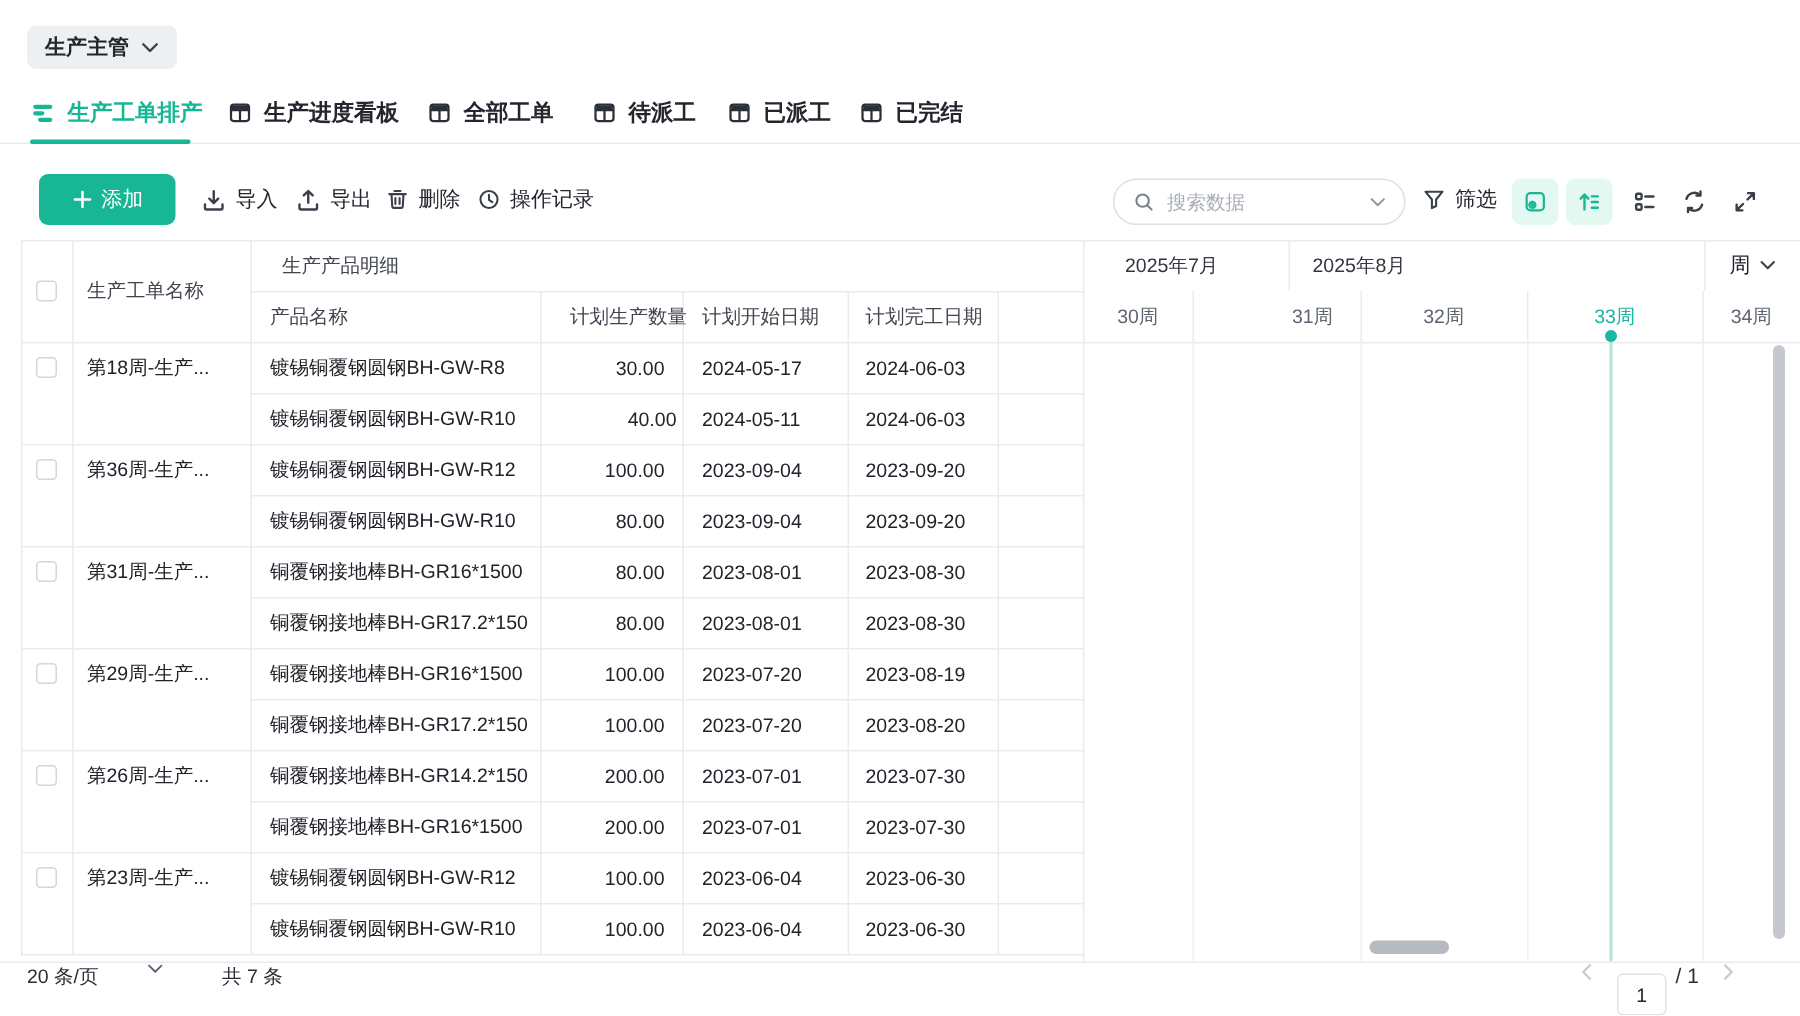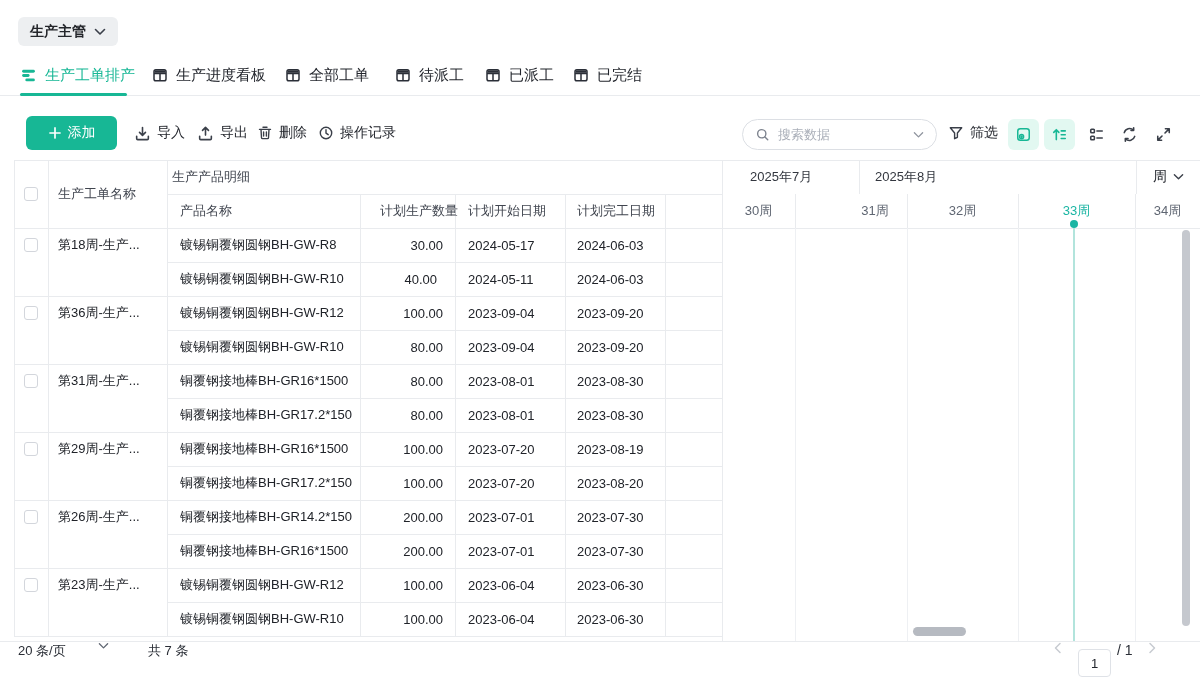--- a/index.html
+++ b/index.html
@@ -17,21 +17,21 @@
   
   .role-chip {
     position:absolute; left:18px; top:17px; height:29px; padding:0 12px;
     background:#edeff1; border-radius:6px; display:flex; align-items:center; gap:8px;
     font-size:14px; font-weight:bold; color:#24262b; cursor:pointer;
   }
 
   
   .tabbar { position:absolute; left:0; top:54px; width:1200px; height:42px; border-bottom:1px solid #e9ebee; }
   .tab { position:absolute; top:0; height:42px; display:flex; align-items:center; gap:8px;
-         font-size:15px; font-weight:normal; color:#23262d; cursor:pointer; }
+         font-size:15px; font-weight:bold; color:#23262d; cursor:pointer; }
   .tab.active { color:#17b795; }
   .tab-underline { position:absolute; left:20px; top:39px; width:107px; height:3px; background:#17b795; border-radius:2px; }
 
   
   .btn-add {
     position:absolute; left:26px; top:116px; width:91px; height:34px;
     background:#17b795; color:#fff; border:none; border-radius:6px;
     font-size:14px; display:flex; align-items:center; justify-content:center; gap:6px; cursor:pointer;
     font-family:inherit;
   }
@@ -279,36 +279,36 @@
   <div class="vline" style="left:48px; top:160px; height:476px;"></div>
   <div class="vline" style="left:167px; top:160px; height:476px;"></div>
   <div class="vline" style="left:360px; top:194px; height:442px;"></div>
   <div class="vline" style="left:455px; top:194px; height:442px;"></div>
   <div class="vline" style="left:565px; top:194px; height:442px;"></div>
   <div class="vline" style="left:665px; top:194px; height:442px;"></div>
   <div class="vline" style="left:722px; top:160px; height:481px;"></div>
 
   <span class="checkbox abs" style="left:24px; top:187px;"></span>
   <div class="th" style="left:58px; top:160px; height:68px;">生产工单名称</div>
-  <div class="th" style="left:172px; top:160px; height:34px;">生产产品明细</div>
+  <div class="th" style="left:188px; top:160px; height:34px;">生产产品明细</div>
   <div class="th" style="left:180px; top:194px; height:34px;">产品名称</div>
   <div class="th" style="left:380px; top:194px; height:34px;">计划生产数量</div>
   <div class="th" style="left:468px; top:194px; height:34px;">计划开始日期</div>
   <div class="th" style="left:577px; top:194px; height:34px;">计划完工日期</div>
 
   <div id="rows-layer">
       <span class="checkbox abs" style="left:24px; top:238px;"></span>
       <div class="cell" style="left:58px; top:228px; width:103px; height:34px;">第18周-生产...</div>
       <div class="cell" style="left:180px; top:228px; width:172px; height:34px;">镀锡铜覆钢圆钢BH-GW-R8</div>
       <div class="cell num" style="left:360px; top:228px; width:83px; height:34px;">30.00</div>
       <div class="cell" style="left:468px; top:228px; width:92px; height:34px;">2024-05-17</div>
       <div class="cell" style="left:577px; top:228px; width:84px; height:34px;">2024-06-03</div>
       <div class="hline" style="left:167px; top:262px; width:555px;"></div>
       <div class="cell" style="left:180px; top:262px; width:172px; height:34px;">镀锡铜覆钢圆钢BH-GW-R10</div>
-      <div class="cell num" style="left:354px; top:262px; width:83px; height:34px;padding-left:24px;">40.00</div>
+      <div class="cell num" style="left:368px; top:262px; width:83px; height:34px;padding-left:24px;">40.00</div>
       <div class="cell" style="left:468px; top:262px; width:92px; height:34px;">2024-05-11</div>
       <div class="cell" style="left:577px; top:262px; width:84px; height:34px;">2024-06-03</div>
       <div class="hline" style="left:167px; top:296px; width:555px;"></div>
       <div class="hline" style="left:14px; top:296px; width:153px;"></div>
       <span class="checkbox abs" style="left:24px; top:306px;"></span>
       <div class="cell" style="left:58px; top:296px; width:103px; height:34px;">第36周-生产...</div>
       <div class="cell" style="left:180px; top:296px; width:172px; height:34px;">镀锡铜覆钢圆钢BH-GW-R12</div>
       <div class="cell num" style="left:360px; top:296px; width:83px; height:34px;">100.00</div>
       <div class="cell" style="left:468px; top:296px; width:92px; height:34px;">2023-09-04</div>
       <div class="cell" style="left:577px; top:296px; width:84px; height:34px;">2023-09-20</div>

